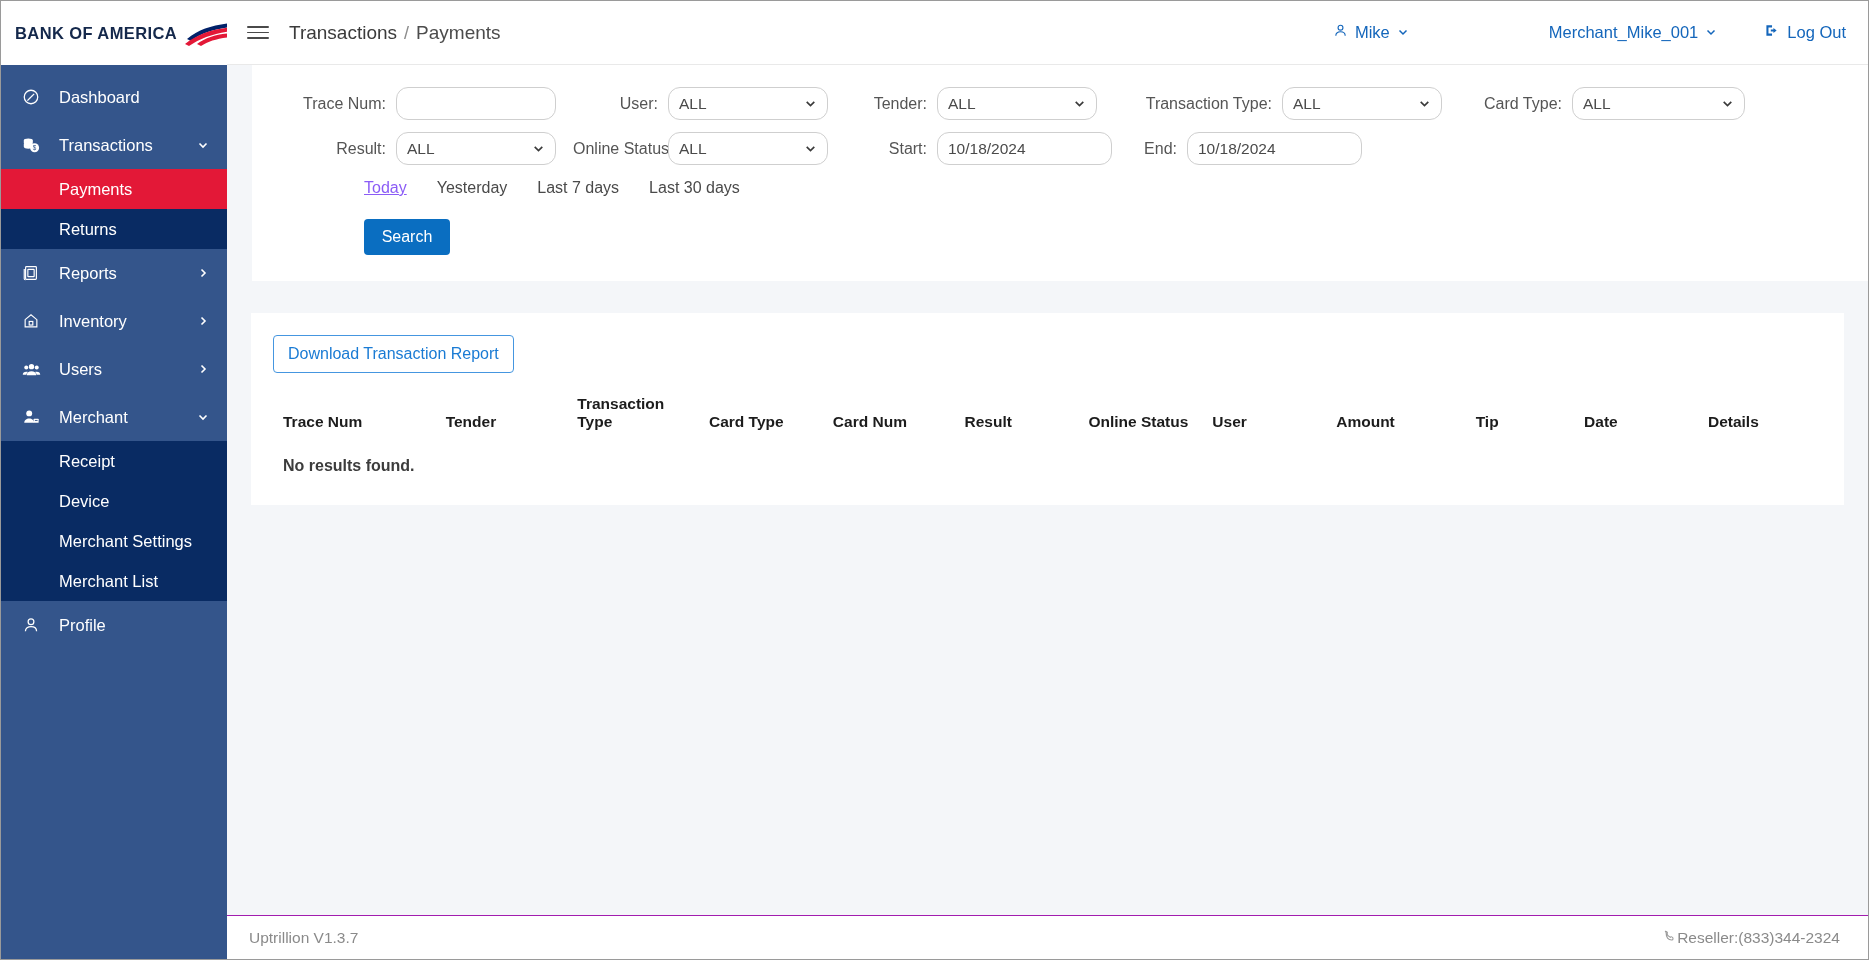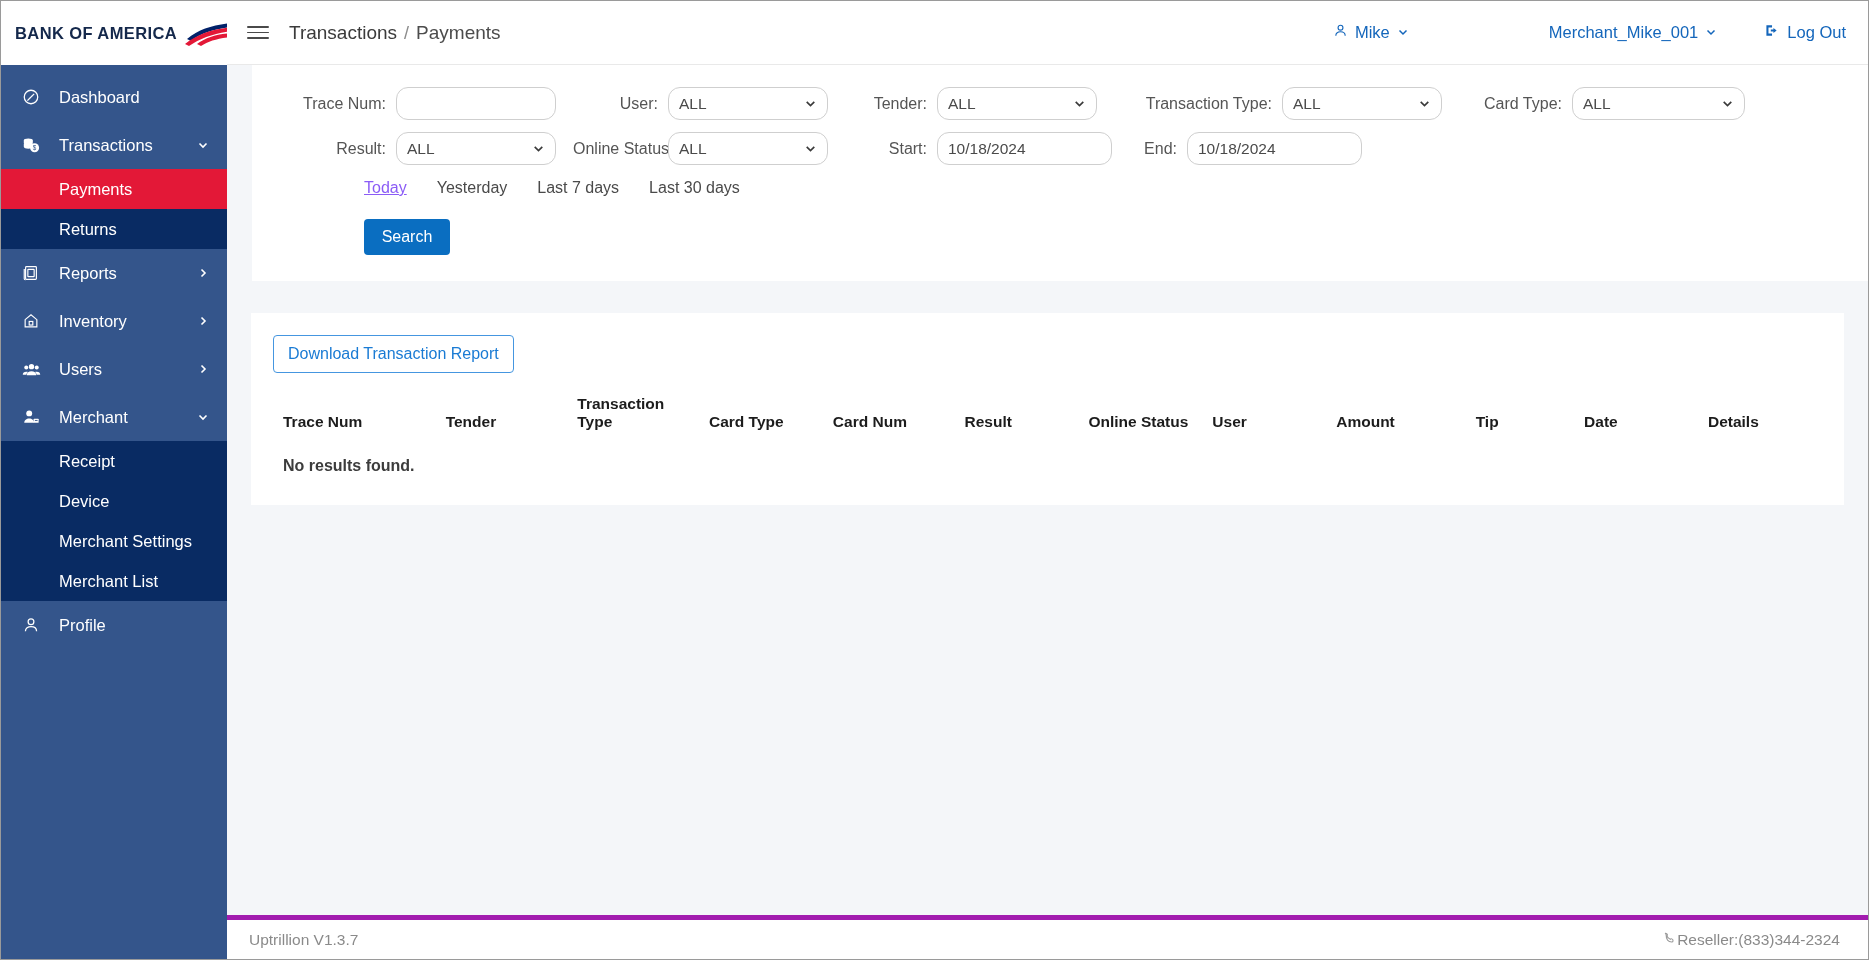--- a/index.html
+++ b/index.html
@@ -233,21 +233,21 @@
     font-weight: bold;
     color: #3c3c3c;
     padding: 14px 10px 6px 10px;
   }
 
   
   .footer {
     height: 44px;
     flex: 0 0 44px;
     background: #ffffff;
-    border-top: 5px solid #a21caf;
+    border-top: 1px solid #a21caf;
     display: flex;
     align-items: center;
     padding: 0 28px 0 22px;
     font-size: 15.5px;
     color: #8a8a8a;
   }
   .footer .sp { flex: 1 1 auto; }
   .footer .reseller { display: flex; align-items: center; white-space: nowrap; }
 </style>
 </head>

